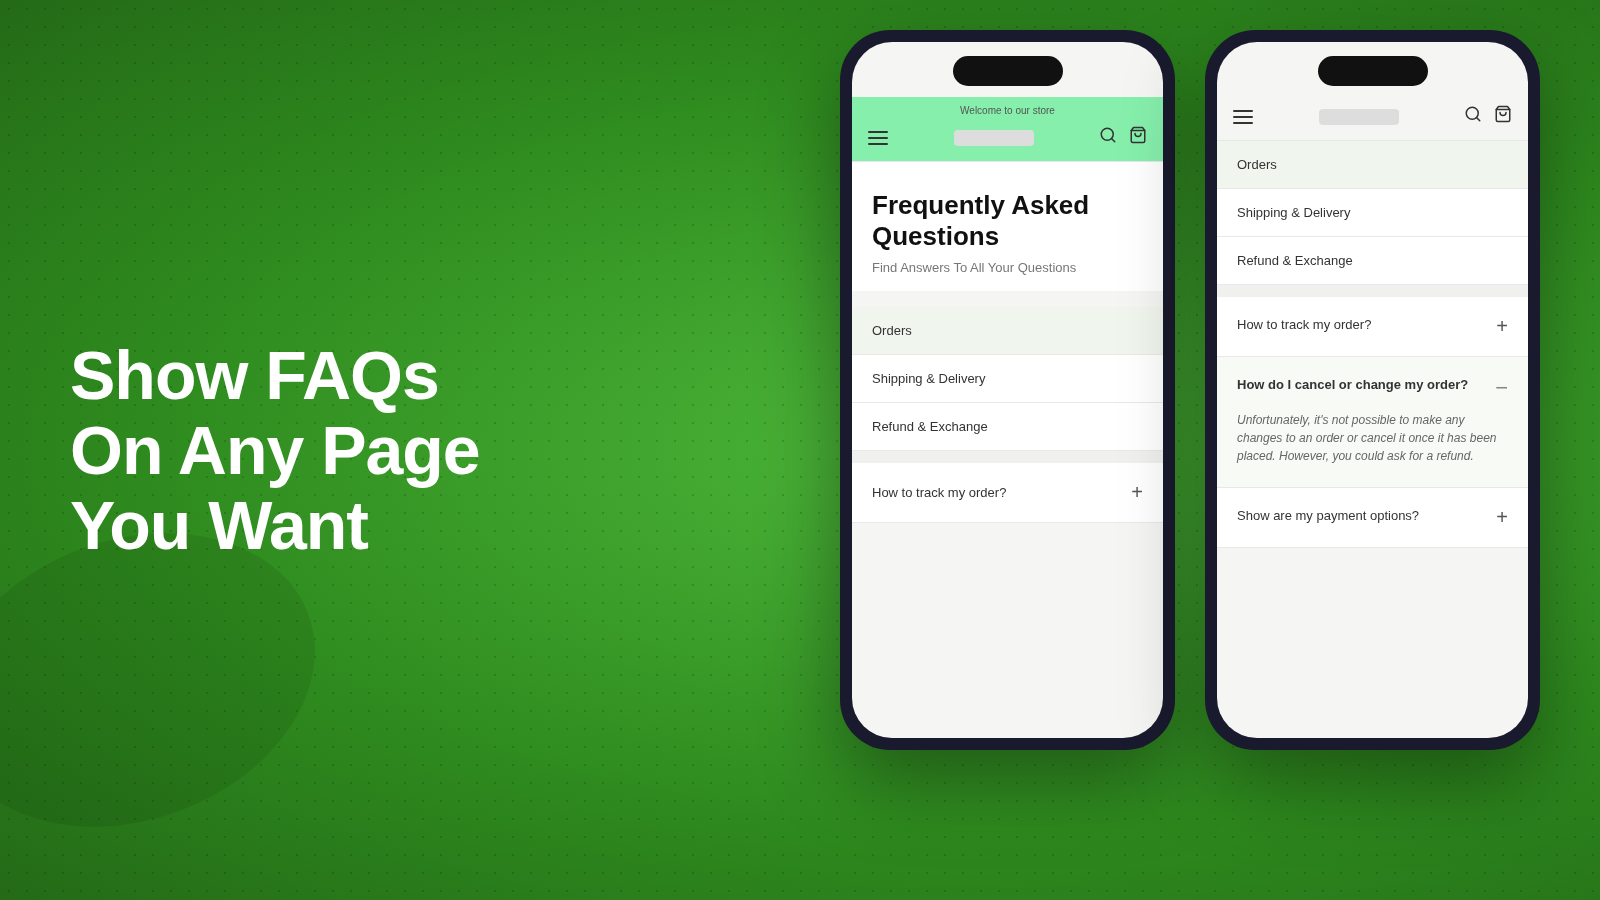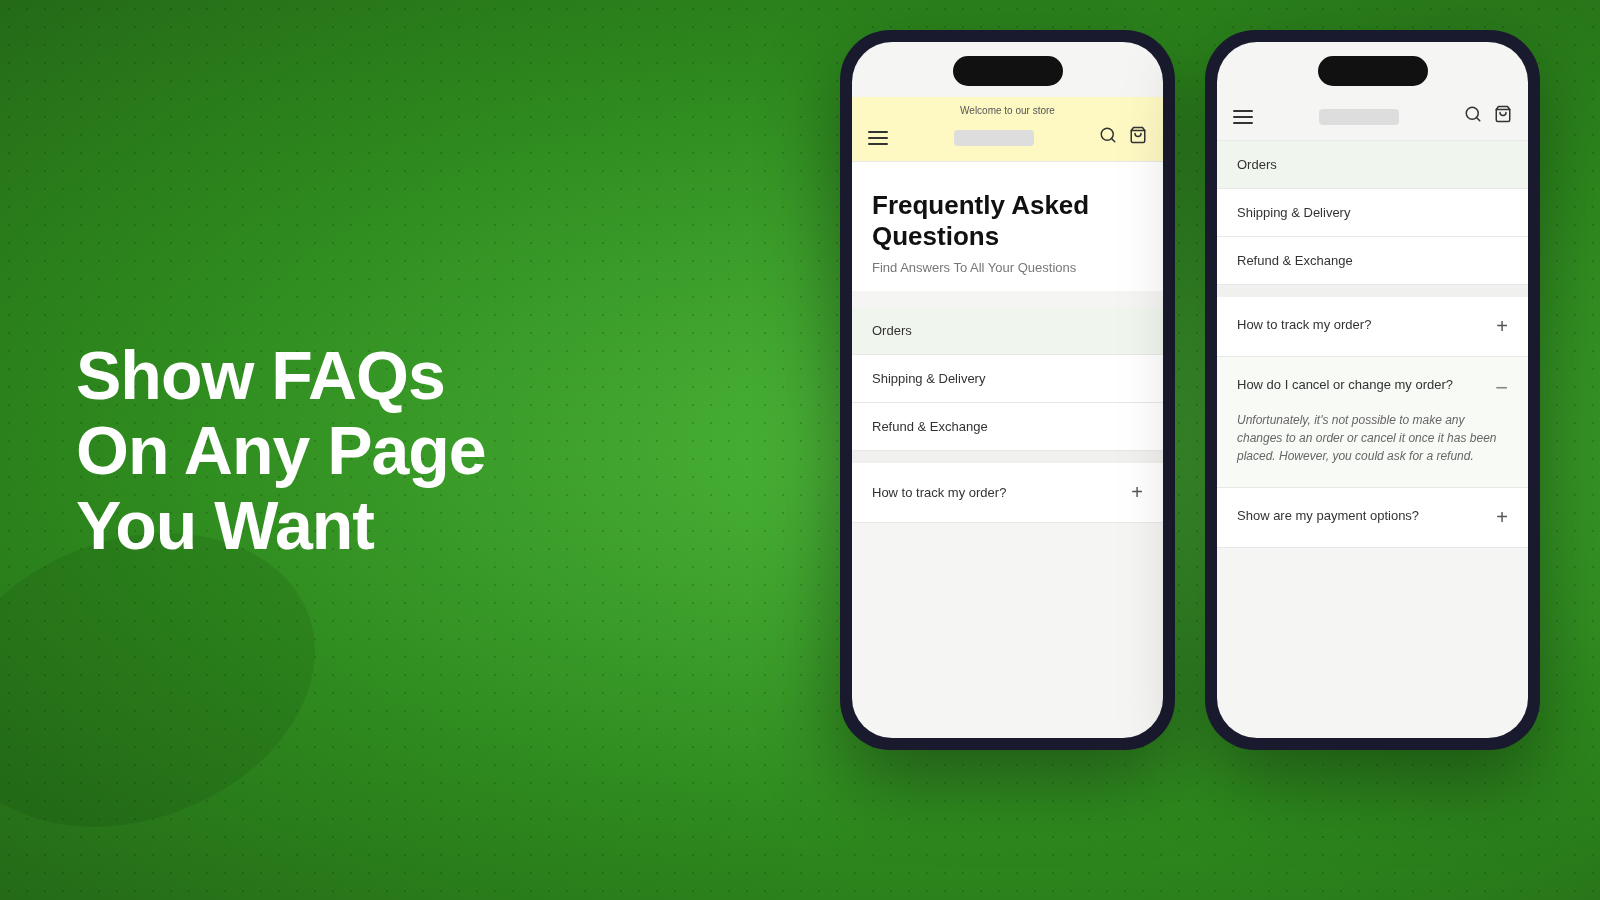--- a/index.html
+++ b/index.html
@@ -27,21 +27,21 @@
       position: absolute;
       inset: 0;
       background-image: radial-gradient(circle, rgba(0,0,0,0.15) 1px, transparent 1px);
       background-size: 18px 18px;
       pointer-events: none;
     }
 
     
     .left-text {
       position: absolute;
-      left: 76px;
+      left: 70px;
       top: 50%;
       transform: translateY(-50%);
       color: white;
       max-width: 420px;
     }
 
     .left-text h1 {
       font-size: 68px;
       font-weight: 800;
       line-height: 1.1;
@@ -105,21 +105,21 @@
 
     
     .screen-content {
       padding-top: 55px;
       height: 100%;
       overflow: hidden;
     }
 
     
     .phone1-header {
-      background: #fef9c3;
+      background: #86efac;
       padding: 8px 16px 12px;
       border-bottom: 1px solid #e8e8e8;
     }
 
     .welcome-bar {
       text-align: center;
       font-size: 10px;
       color: #555;
       margin-bottom: 10px;
     }
@@ -427,21 +427,21 @@
           <div class="p2-faq-item">
             <div class="p2-faq-content">
               <span class="p2-faq-question">How to track my order?</span>
             </div>
             <span class="p2-faq-toggle">+</span>
           </div>
 
           <div class="p2-faq-item expanded" style="background:#f8faf6; flex-direction: column; align-items: stretch;">
             <div style="display:flex; justify-content:space-between; align-items:flex-start;">
               <div class="p2-faq-content">
-                <span class="p2-faq-question" style="font-weight:400;">How do I cancel or change my order?</span>
+                <span class="p2-faq-question" style="font-weight:700;">How do I cancel or change my order?</span>
               </div>
               <span class="p2-faq-toggle" style="font-size:22px; color:#888; margin-left:8px; flex-shrink:0;">−</span>
             </div>
             <div class="p2-faq-answer">Unfortunately, it's not possible to make any changes to an order or cancel it once it has been placed. However, you could ask for a refund.</div>
           </div>
 
           <div class="p2-faq-item">
             <div class="p2-faq-content">
               <span class="p2-faq-question">Show are my payment options?</span>
             </div>

